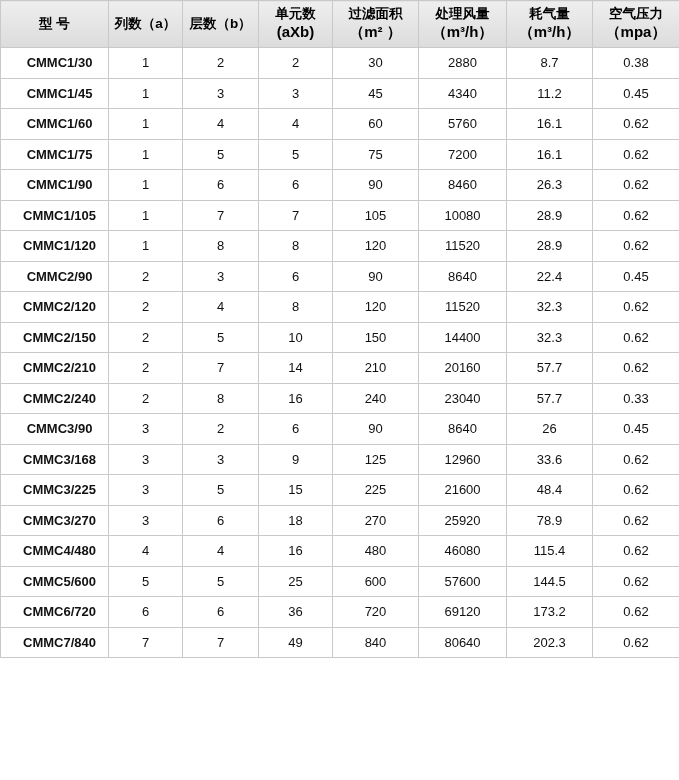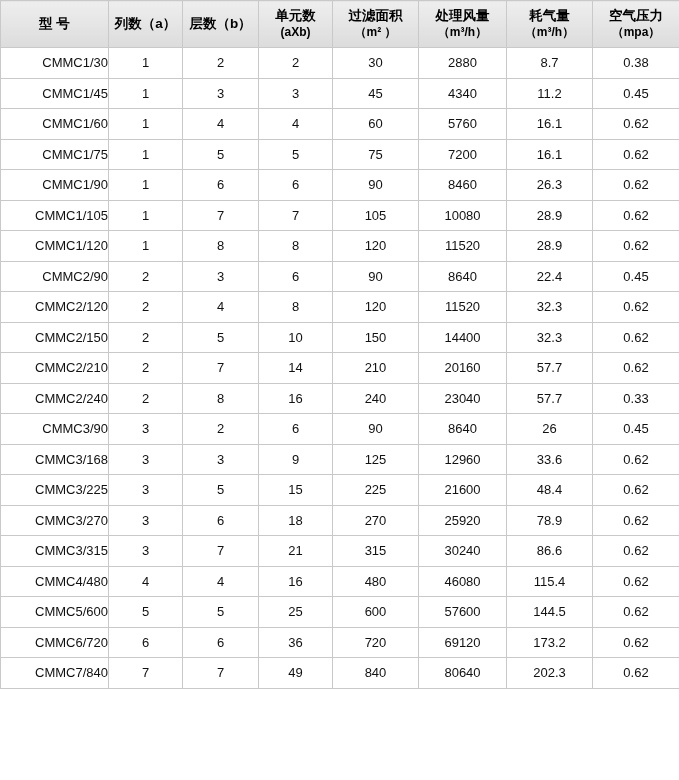--- a/index.html
+++ b/index.html
@@ -31,31 +31,32 @@
     background: linear-gradient(to bottom, #eeeeee, #dcdcdc);
     font-weight: bold;
     font-size: 13.5px;
     height: 46px;
     line-height: 1.25;
     color: #000000;
   }
   thead th .sub {
     display: block;
     font-weight: bold;
-    font-size: 12px;
+    font-size: 15px;
   }
   tbody td {
     height: 29.5px;
     background: #ffffff;
     font-size: 13px;
   }
   tbody td.model {
-    text-align: right;
+    text-align: center;
     padding-left: 10px;
     font-size: 13px;
+    font-weight: bold;
   }
   
   col.c0 { width: 108px; }
   col.c1 { width: 74px; }
   col.c2 { width: 76px; }
   col.c3 { width: 74px; }
   col.c4 { width: 86px; }
   col.c5 { width: 88px; }
   col.c6 { width: 86px; }
   col.c7 { width: 87px; }
@@ -241,30 +242,20 @@
         <td class="model">CMMC3/270</td>
         <td>3</td>
         <td>6</td>
         <td>18</td>
         <td>270</td>
         <td>25920</td>
         <td>78.9</td>
         <td>0.62</td>
       </tr>
       <tr>
-        <td class="model">CMMC3/315</td>
-        <td>3</td>
-        <td>7</td>
-        <td>21</td>
-        <td>315</td>
-        <td>30240</td>
-        <td>86.6</td>
-        <td>0.62</td>
-      </tr>
-      <tr>
         <td class="model">CMMC4/480</td>
         <td>4</td>
         <td>4</td>
         <td>16</td>
         <td>480</td>
         <td>46080</td>
         <td>115.4</td>
         <td>0.62</td>
       </tr>
       <tr>

